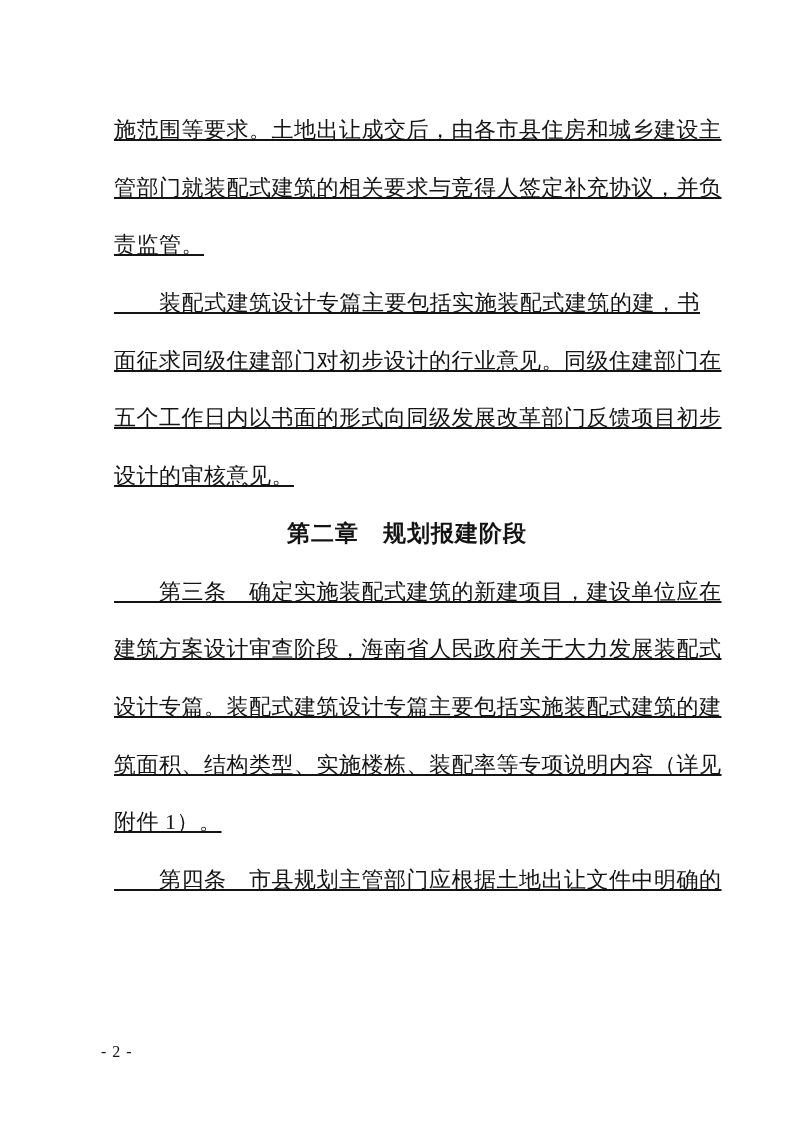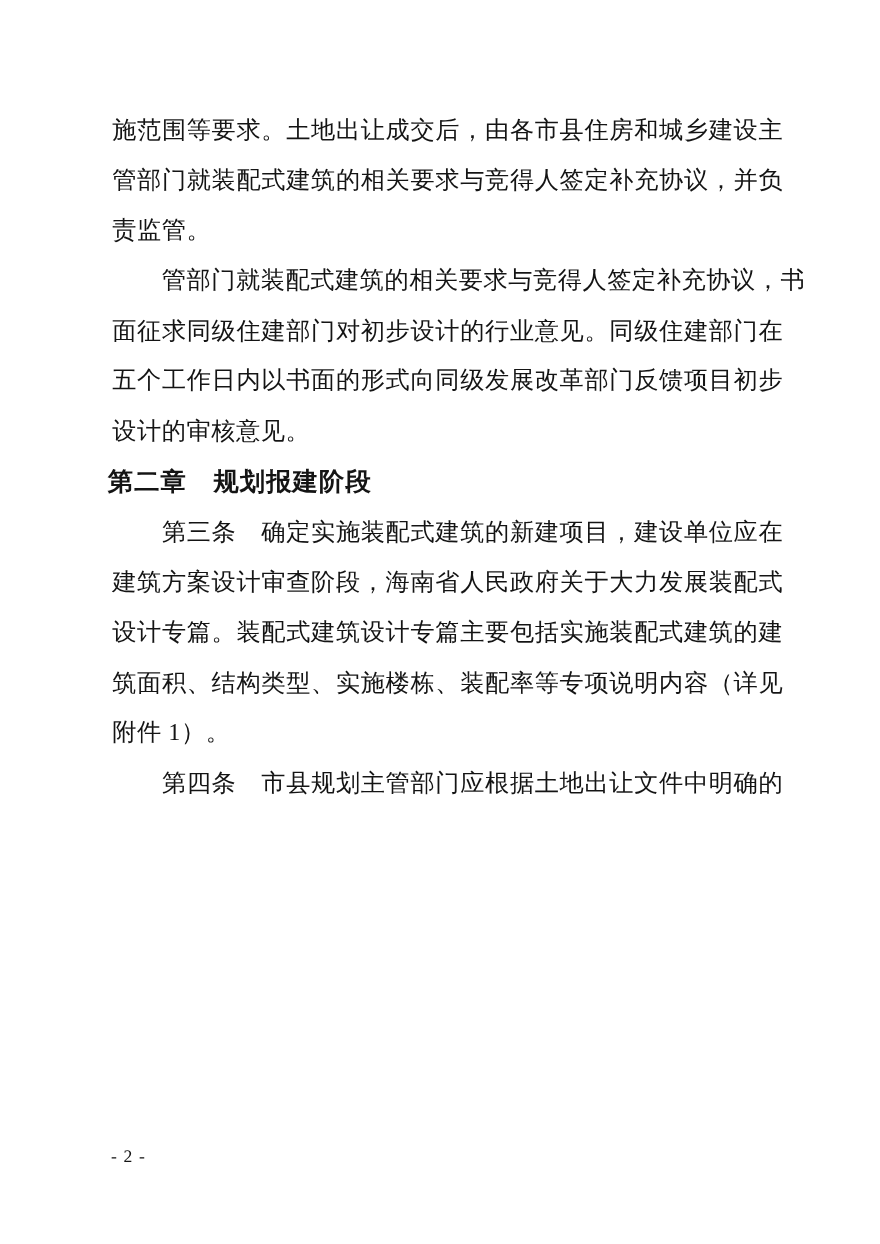--- a/index.html
+++ b/index.html
@@ -20,43 +20,45 @@
     position: absolute;
     left: 98px;
     top: 93px;
     width: 618px;
   }
   .para {
     margin: 0;
     padding: 0;
   }
   .line {
-    margin: 4px;
+    margin: 16px;
     padding: 0;
     height: 41.7px;
     line-height: 41.7px;
     font-size: 22px;
     letter-spacing: 0.5px;
     white-space: nowrap;
     text-align: justify;
     text-align-last: justify;
     text-justify: inter-character;
+    text-decoration: underline;
   }
   .line.end {
     text-align: right;
     text-align-last: left;
     white-space: normal;
   }
   .chapter {
     margin: 3px 0 2px 0;
     padding: 0;
     height: 41.7px;
     line-height: 41.7px;
     font-size: 23px;
     font-weight: bold;
+    text-align: center;
     letter-spacing: 1px;
   }
   .page-footer {
     position: absolute;
     left: 101px;
     top: 1042px;
     font-size: 16px;
     line-height: 20px;
     color: #141414;
     letter-spacing: 1px;
@@ -69,21 +71,21 @@
   <main class="body-text">
 
     <div class="para">
       <p class="line">施范围等要求。土地出让成交后，由各市县住房和城乡建设主</p>
       <p class="line">管部门就装配式建筑的相关要求与竞得人签定补充协议，并负</p>
       <p class="line end">责监管。</p>
     </div>
 
 
     <div class="para">
-      <p class="line">　　管部门就装配式建筑的相关要求与竞得人签定补充协议，书</p>
+      <p class="line">　　装配式建筑设计专篇主要包括实施装配式建筑的建，书</p>
       <p class="line">面征求同级住建部门对初步设计的行业意见。同级住建部门在</p>
       <p class="line">五个工作日内以书面的形式向同级发展改革部门反馈项目初步</p>
       <p class="line end">设计的审核意见。</p>
     </div>
 
     <h2 class="chapter">第二章　规划报建阶段</h2>
 
     <div class="para">
       <p class="line">　　第三条　确定实施装配式建筑的新建项目，建设单位应在</p>
       <p class="line">建筑方案设计审查阶段，海南省人民政府关于大力发展装配式</p>

